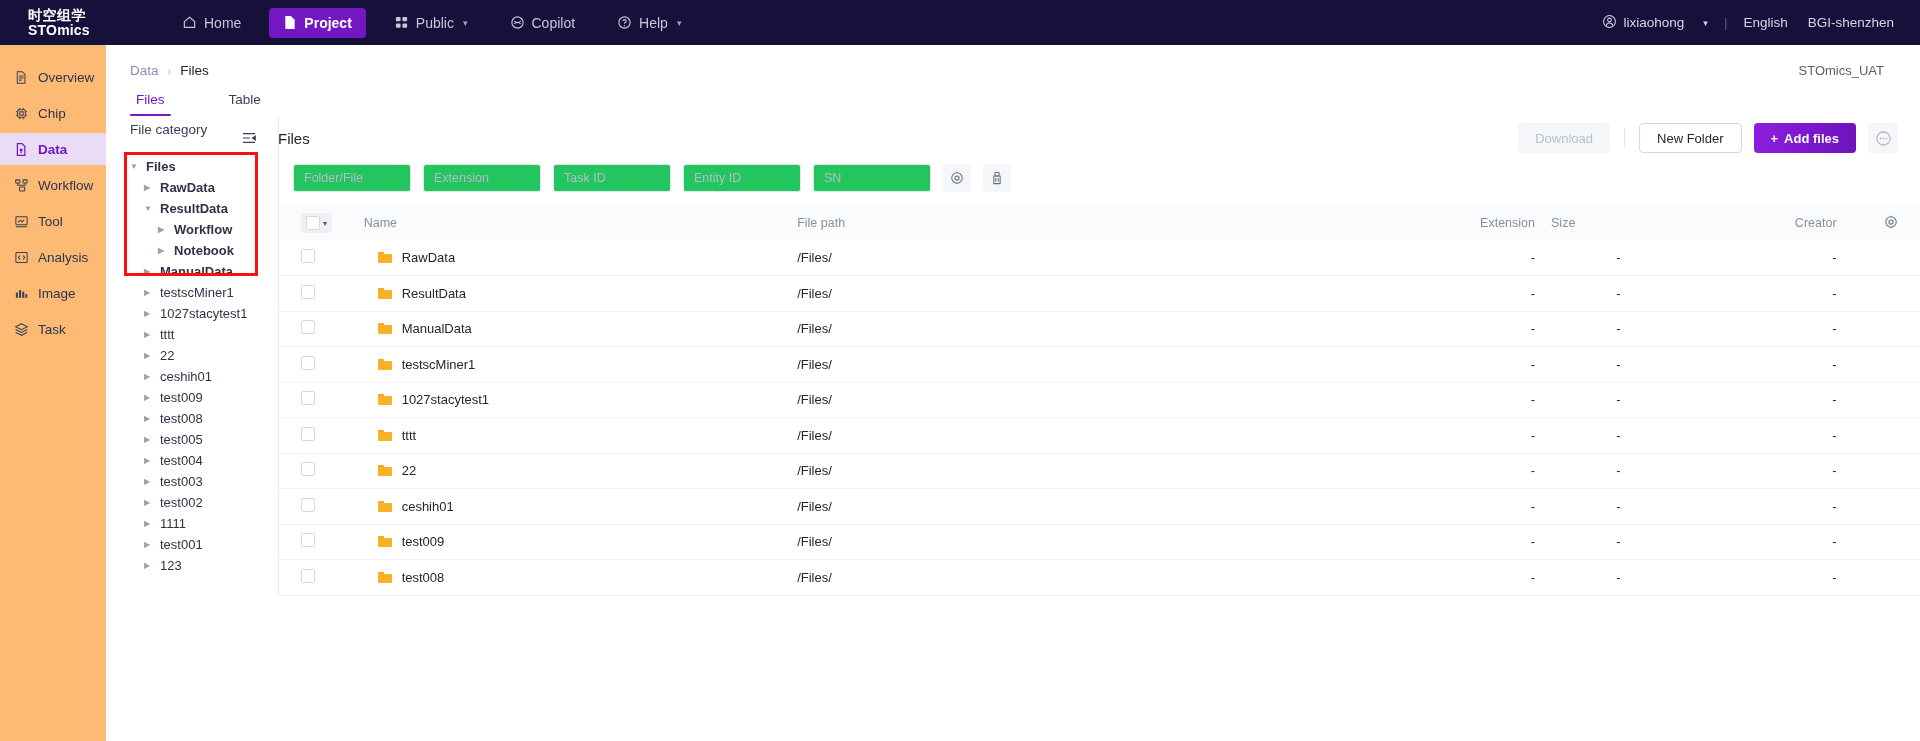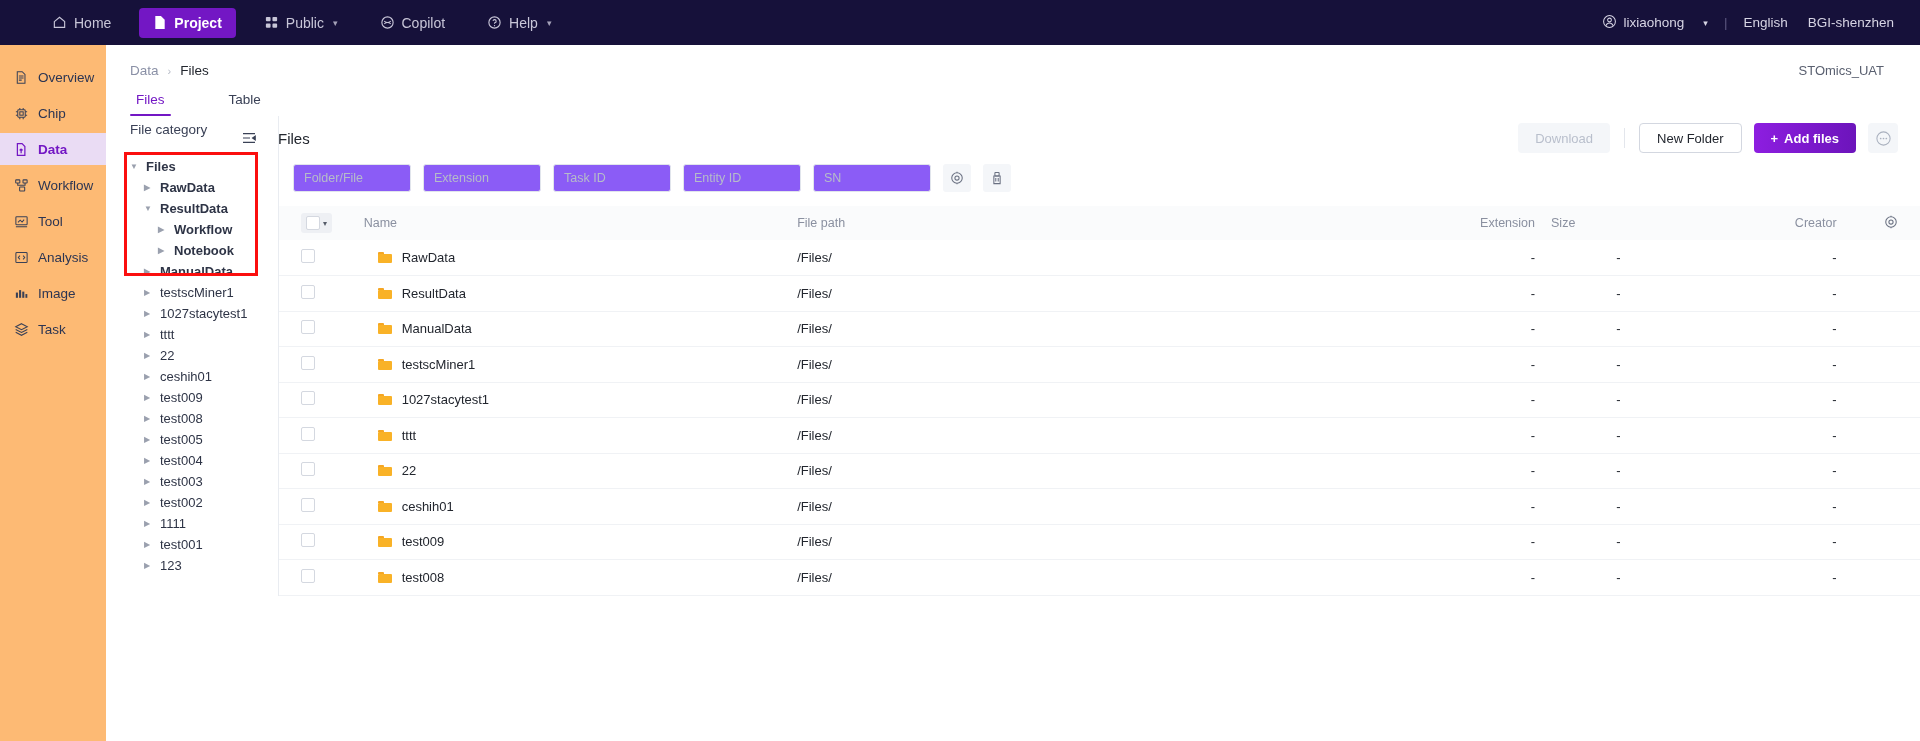--- a/index.html
+++ b/index.html
@@ -137,21 +137,21 @@
   .btn-more {
     width: 30px; height: 30px; border-radius: 4px; background: #f4f6f9;
     margin-left: 12px; display: flex; align-items: center; justify-content: center;
     color: #a9b0be; cursor: pointer;
   }
 
   .filters { display: flex; align-items: center; gap: 12px; padding: 4px 0 0 14px; }
   .finput {
     width: 118px; height: 28px; border: 1px solid #e1e5ec; border-radius: 3px;
     font-size: 12.5px; color: #22262e; padding: 0 10px; outline: none;
-    font-family: "Liberation Sans", sans-serif; background: #8b5cf6;
+    font-family: "Liberation Sans", sans-serif; background: #22c55e;
   }
   .finput::placeholder { color: #b6bcc9; }
   .ficon {
     width: 28px; height: 28px; border-radius: 3px; background: #f4f6f9;
     display: flex; align-items: center; justify-content: center;
     color: #6a7182; cursor: pointer;
   }
 
   
   table.ftable { width: 100%; border-collapse: collapse; margin-top: 14px; }
@@ -189,20 +189,24 @@
     content: ""; position: absolute; left: 0; top: 2px; width: 14px; height: 9px;
     background: #f9b227; border-radius: 1px;
   }
   .dash { color: #8a90a0; }
   .gear-th { color: #6a7182; }
 </style>
 </head>
 <body>
 
 <div class="topbar">
+  <div class="brand">
+    <div class="brand-cn">时空组学</div>
+    <div class="brand-en">STOmics</div>
+  </div>
 
   <div class="topnav">
     <div class="navitem">
       <span>
         <svg width="15" height="15" viewBox="0 0 16 16" fill="none" stroke="currentColor" stroke-width="1.2">
           <path d="M2.5 7L8 2.5 13.5 7v6.2H2.5z"></path>
         </svg>
       </span>
       <span>Home</span>
     </div>

